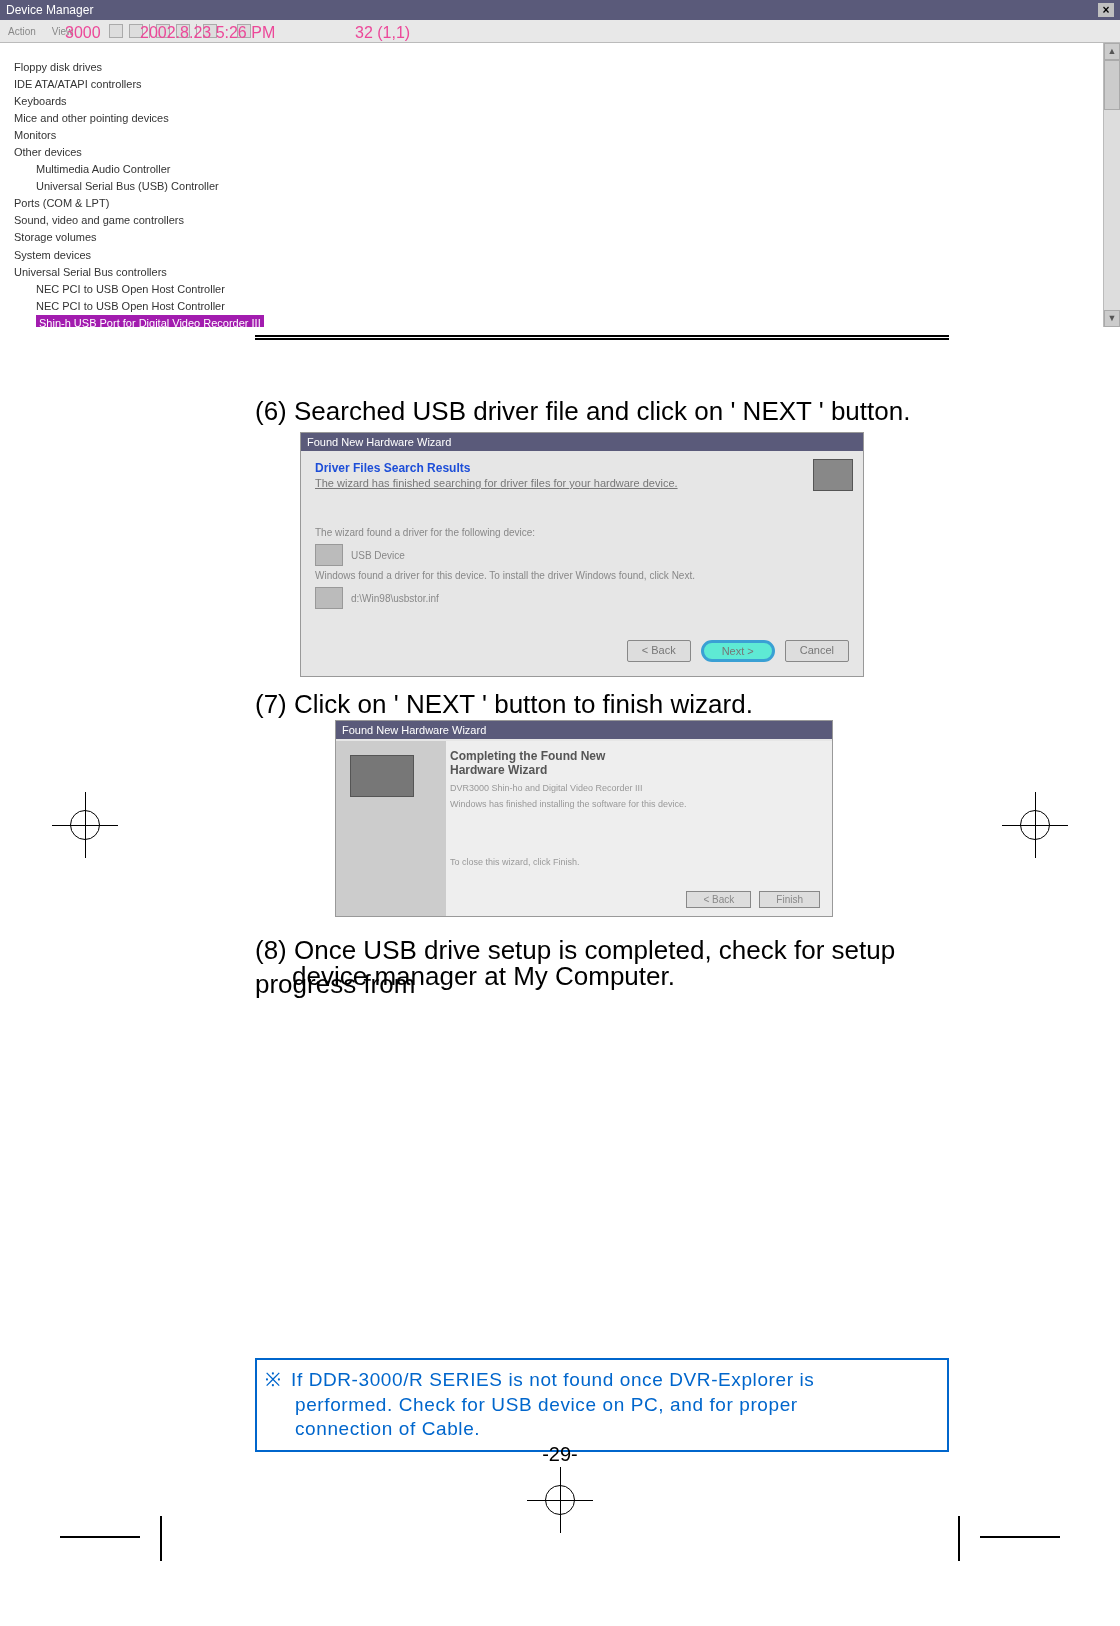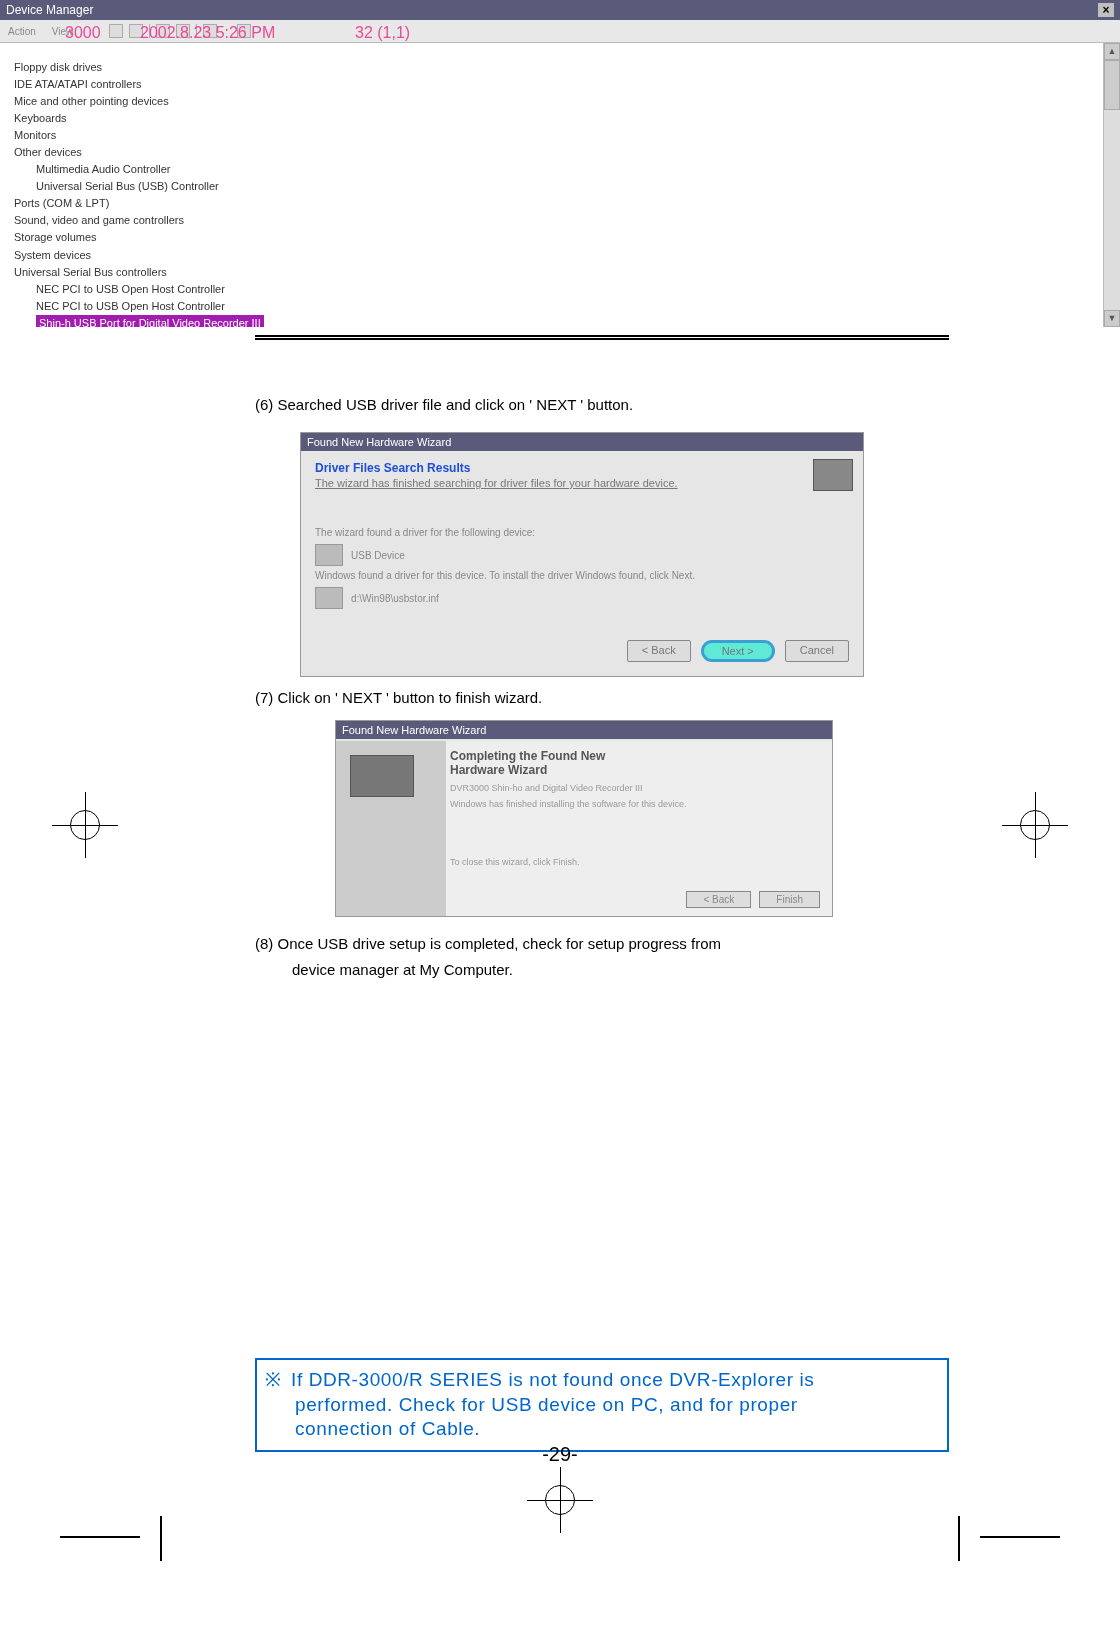--- a/index.html
+++ b/index.html
@@ -78,21 +78,21 @@
       top: 335px;
       left: 255px;
       width: 694px;
       border-top: 5px double #000;
     }
     
     .step-text {
       position: absolute;
       left: 255px;
       width: 700px;
-      font-size: 15px;
+      font-size: 26px;
       line-height: 1.3;
       color: #000;
     }
     .step6 { top: 395px; }
     .step7 { top: 688px; }
     .step8 { top: 934px; justify-content: flex-start; }
     .step8-line2 { top: 960px; left: 292px; width: 660px; }
     
     .figure {
       position: absolute;
@@ -270,22 +270,22 @@
       <div class="mini-icon"></div>
       <div style="width:1px;background:#aaa;"></div>
       <div class="mini-icon"></div>
       <div style="width:8px;"></div>
       <div class="mini-icon"></div>
     </div>
   </div>
   <div class="fig3-tree">
     <div class="tree-item">Floppy disk drives</div>
     <div class="tree-item">IDE ATA/ATAPI controllers</div>
+    <div class="tree-item">Keyboards</div>
     <div class="tree-item">Mice and other pointing devices</div>
-    <div class="tree-item">Keyboards</div>
     <div class="tree-item">Monitors</div>
     <div class="tree-item">Other devices</div>
     <div class="tree-item tree-indent1">Multimedia Audio Controller</div>
     <div class="tree-item tree-indent1">Universal Serial Bus (USB) Controller</div>
     <div class="tree-item">Ports (COM &amp; LPT)</div>
     <div class="tree-item">Sound, video and game controllers</div>
     <div class="tree-item">Storage volumes</div>
     <div class="tree-item">System devices</div>
     <div class="tree-item">Universal Serial Bus controllers</div>
     <div class="tree-item tree-indent1">NEC PCI to USB Open Host Controller</div>

